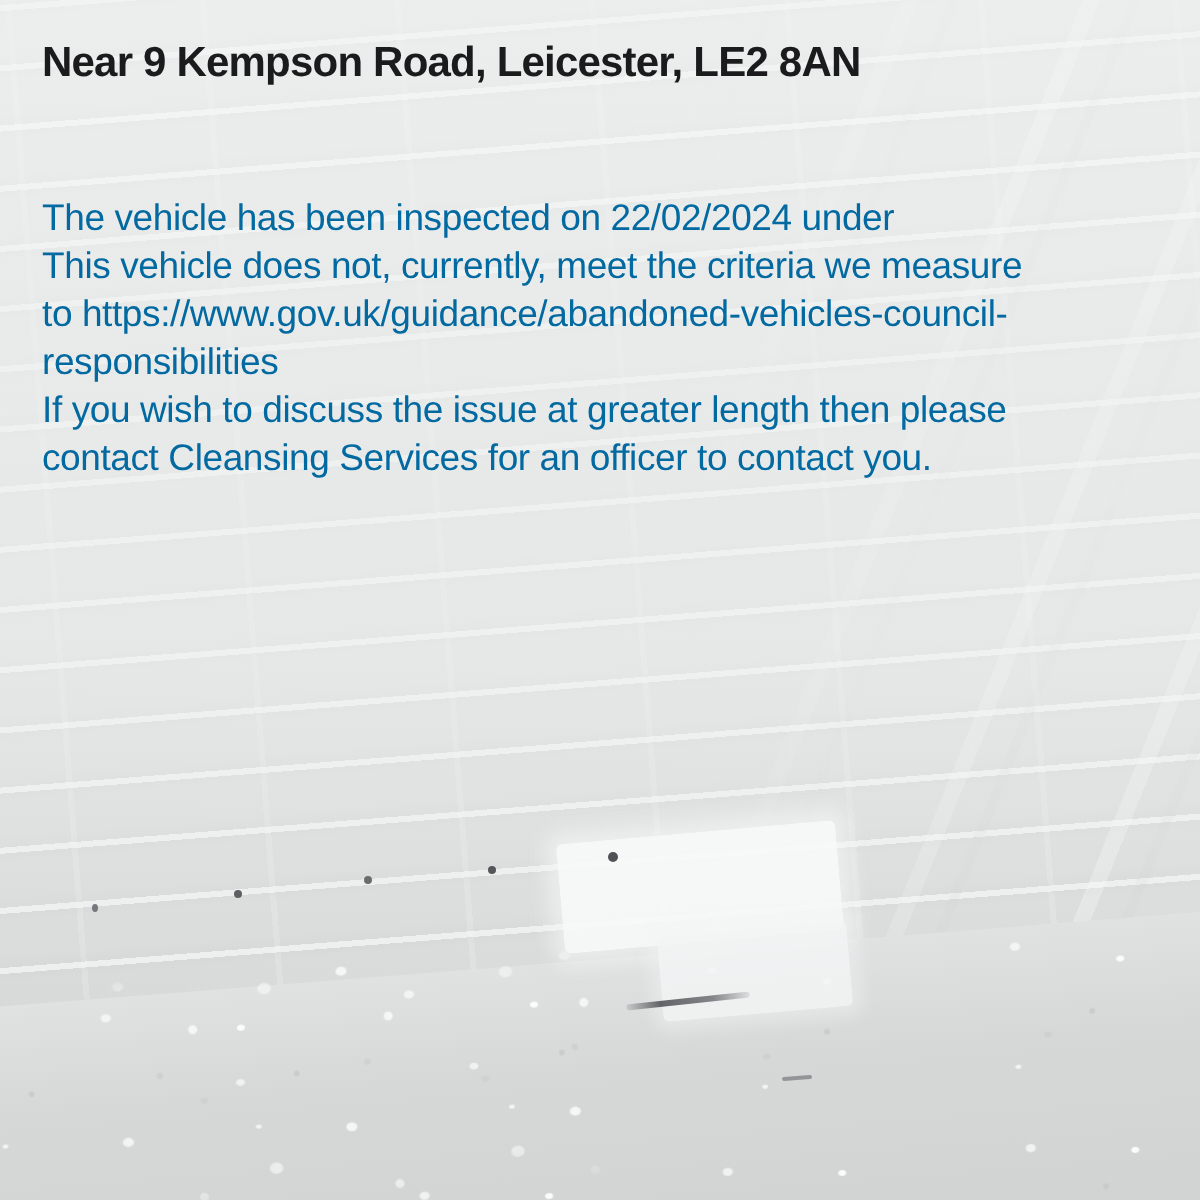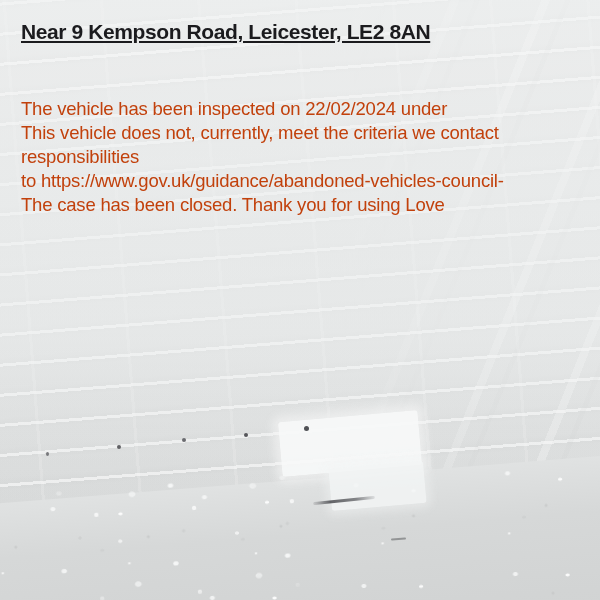--- a/index.html
+++ b/index.html
@@ -100,26 +100,26 @@
   }
   .dash {
     position: absolute; left: 391px; top: 538px; width: 15px; height: 2px;
     transform: rotate(-4deg); background: rgba(130,132,134,0.8); border-radius: 1px;
   }
 
   
   .title {
     position: absolute; left: 21px; top: 20px; z-index: 2;
     font-size: 21px; font-weight: bold; letter-spacing: -0.4px;
-    color: #1b1b1e; white-space: nowrap; text-decoration: underline;
+    color: #1b1b1e; white-space: nowrap;
   }
   .report-body {
     position: absolute; left: 21px; top: 97px; width: 565px; z-index: 2;
     font-size: 18.5px; line-height: 24px; letter-spacing: -0.2px;
-    color: #c2410c;
+    color: #0369a1;
   }
   .line { height: 24px; white-space: nowrap; }
 </style>
 </head>
 <body>
 
 <div class="screen">
 
   <div class="bg">
     <div class="bricks"></div>
@@ -136,19 +136,20 @@
     <span class="dot dot-4"></span>
     <span class="dot dot-5"></span>
     <div class="crack"></div>
     <div class="dash"></div>
   </div>
 
   <div class="title">Near 9 Kempson Road, Leicester, LE2 8AN</div>
 
   <div class="report-body">
     <div class="line">The vehicle has been inspected on 22/02/2024 under</div>
-    <div class="line">This vehicle does not, currently, meet the criteria we contact</div>
+    <div class="line">This vehicle does not, currently, meet the criteria we measure</div>
+    <div class="line">to https://www.gov.uk/guidance/abandoned-vehicles-council-</div>
     <div class="line">responsibilities</div>
-    <div class="line">to https://www.gov.uk/guidance/abandoned-vehicles-council-</div>
-    <div class="line">The case has been closed. Thank you for using Love</div>
+    <div class="line">If you wish to discuss the issue at greater length then please</div>
+    <div class="line">contact Cleansing Services for an officer to contact you.</div>
   </div>
 
 </div>
 
 </body></html>

